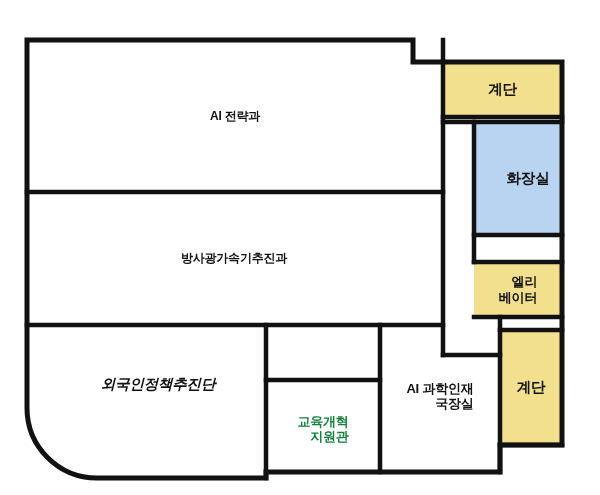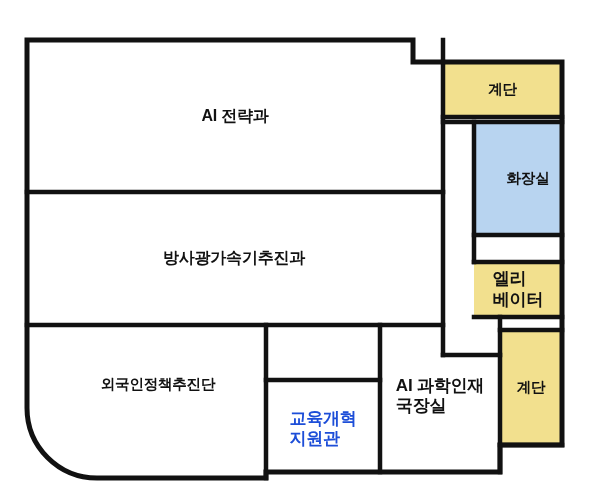--- a/index.html
+++ b/index.html
@@ -19,35 +19,35 @@
   }
   #plan-svg {
     position: absolute;
     left: 0;
     top: 0;
     width: 600px;
     height: 495px;
   }
   .room-label {
     position: absolute;
-    text-align: left;
+    text-align: right;
     font-weight: bold;
     color: #111111;
     line-height: 1.18;
     white-space: pre-line;
     letter-spacing: -0.2px;
     pointer-events: none;
     display: flex;
     align-items: center;
     justify-content: center;
   }
-  .lbl-xl { font-size: 16px; }
+  .lbl-xl { font-size: 12px; }
   .lbl-lg { font-size: 14.5px; }
-  .lbl-md { font-size: 17px; }
-  .lbl-sm { font-size: 17px; }
+  .lbl-md { font-size: 13px; }
+  .lbl-sm { font-size: 13px; }
 </style>
 </head>
 <body>
 
 <div id="floorplan-root">
 
   <svg id="plan-svg" viewBox="0 0 600 495">
     <g id="room-fills">
         <path d="M 27 40 L 413 40 L 413 62 L 562 62 L 562 445 L 500 445 L 500 472 L 266 472 L 266 478 L 97 478 A 70 70 0 0 1 27 408 Z" fill="#ffffff" stroke="none"></path>
         <rect x="443" y="62" width="119" height="55" fill="#F2E08E"></rect>
@@ -73,22 +73,22 @@
         <path d="M 500 330 L 562 330" fill="none" stroke="#111111" stroke-width="4.5" stroke-linecap="square"></path>
         <path d="M 500 445 L 562 445" fill="none" stroke="#111111" stroke-width="4.5" stroke-linecap="square"></path>
         <path d="M 443 122 L 562 122" fill="none" stroke="#111111" stroke-width="4.5" stroke-linecap="square"></path>
         <path d="M 27 40 L 413 40 L 413 62 L 562 62 L 562 445 L 500 445 L 500 472 L 266 472 L 266 478 L 97 478 A 70 70 0 0 1 27 408 Z" fill="none" stroke="#111111" stroke-width="5" stroke-linejoin="miter" stroke-linecap="square"></path>
       </g>
   </svg>
 
   <div id="label-layer">
       <div class="room-label lbl-xl" style="left: 27px; top: 40px; width: 416px; height: 152px; color: rgb(17, 17, 17);">AI 전략과</div>
       <div class="room-label lbl-xl" style="left: 26px; top: 192px; width: 416px; height: 133px; color: rgb(17, 17, 17);">방사광가속기추진과</div>
-      <div class="room-label lbl-lg" style="left: 50px; top: 355px; width: 216px; height: 60px; color: rgb(17, 17, 17);">외국인정책추진단</div>
-      <div class="room-label lbl-md" style="left: 266px; top: 385px; width: 114px; height: 88px; color: #1d4ed8;">교육개혁
+      <div class="room-label lbl-lg" style="left: 50px; top: 355px; width: 216px; height: 60px; color: rgb(17, 17, 17); font-style: italic;">외국인정책추진단</div>
+      <div class="room-label lbl-md" style="left: 266px; top: 385px; width: 114px; height: 88px; color: #15803d;">교육개혁
 지원관</div>
       <div class="room-label lbl-md" style="left: 380px; top: 355px; width: 120px; height: 82px; color: rgb(17, 17, 17);">AI 과학인재
 국장실</div>
       <div class="room-label lbl-lg" style="left: 443px; top: 62px; width: 119px; height: 55px; color: rgb(17, 17, 17);">계단</div>
       <div class="room-label lbl-lg" style="left: 484px; top: 122px; width: 88px; height: 113px; color: rgb(17, 17, 17);">화장실</div>
       <div class="room-label lbl-sm" style="left: 474px; top: 262px; width: 88px; height: 55px; color: rgb(17, 17, 17);">엘리
 베이터</div>
       <div class="room-label lbl-lg" style="left: 500px; top: 330px; width: 62px; height: 115px; color: rgb(17, 17, 17);">계단</div>
     </div>
 

